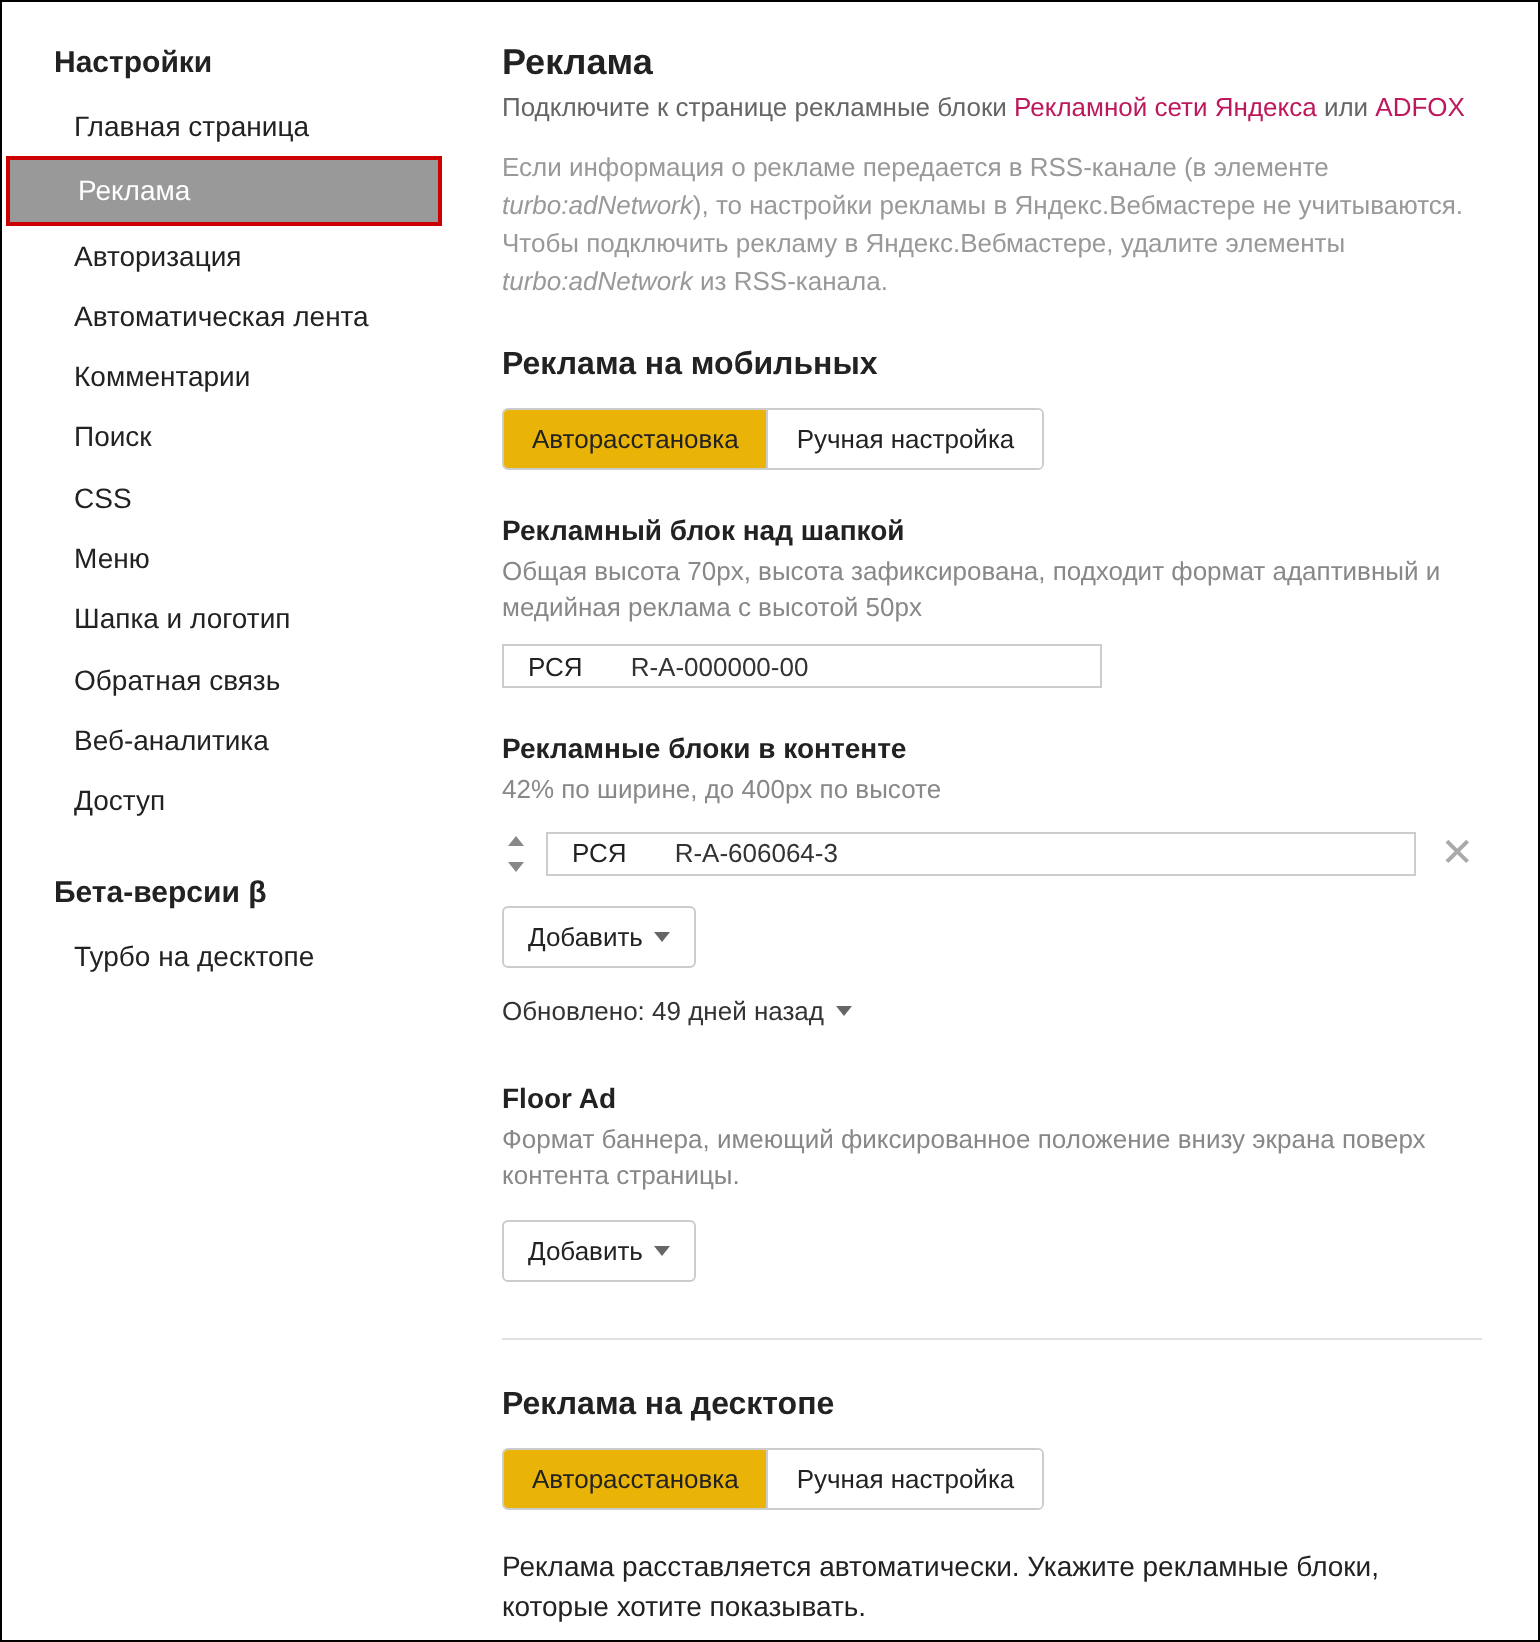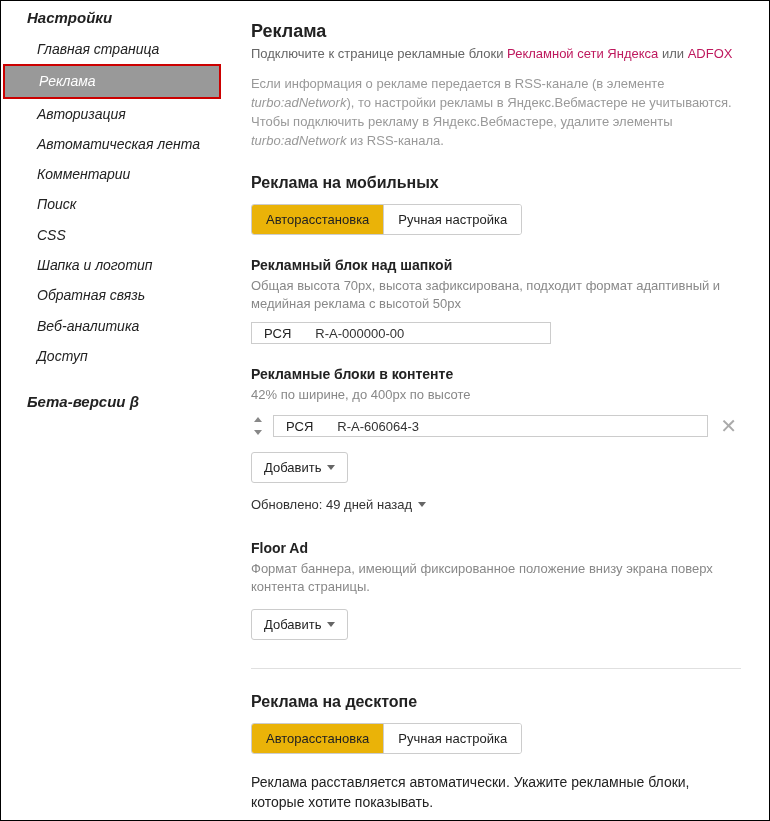--- a/index.html
+++ b/index.html
@@ -14,22 +14,22 @@
   }
   .outer {
     border: 1px solid #000;
     width: 770px;
     height: 821px;
     display: flex;
   }
   .sidebar {
     width: 222px;
     background: #fff;
+    padding-top: 14px;
     flex-shrink: 0;
-    font-style: italic;
   }
   .sidebar-heading {
     font-weight: bold;
     font-size: 15px;
     padding: 8px 26px 8px 26px;
   }
   .sidebar-item {
     padding: 5px 10px 5px 36px;
     font-size: 14px;
     cursor: pointer;
@@ -181,26 +181,30 @@
   <div class="sidebar">
     <div class="sidebar-heading">Настройки</div>
     <div>
       <div class="sidebar-item">Главная страница</div>
       <div class="sidebar-item active-row">Реклама</div>
       <div class="sidebar-item">Авторизация</div>
       <div class="sidebar-item">Автоматическая лента</div>
       <div class="sidebar-item">Комментарии</div>
       <div class="sidebar-item">Поиск</div>
       <div class="sidebar-item">CSS</div>
+      <div class="sidebar-item">Меню</div>
       <div class="sidebar-item">Шапка и логотип</div>
       <div class="sidebar-item">Обратная связь</div>
       <div class="sidebar-item">Веб-аналитика</div>
       <div class="sidebar-item">Доступ</div>
     </div>
     <div class="sidebar-heading" style="margin-top:14px;">Бета-версии β</div>
+    <div>
+      <div class="sidebar-item">Турбо на десктопе</div>
+    </div>
   </div>
 
   <div class="content">
     <h2 class="page-title">Реклама</h2>
     <div class="subhead">
       <span>Подключите к странице рекламные блоки </span><a class="link">Рекламной сети Яндекса</a><span> или </span><a class="link">ADFOX</a>
     </div>
     <div class="muted">
       <span>Если информация о рекламе передается в RSS-канале (в элементе </span><i>turbo:adNetwork</i><span>), то настройки рекламы в Яндекс.Вебмастере не учитываются. Чтобы подключить рекламу в Яндекс.Вебмастере, удалите элементы </span><i>turbo:adNetwork</i><span> из RSS-канала.</span>
     </div>

